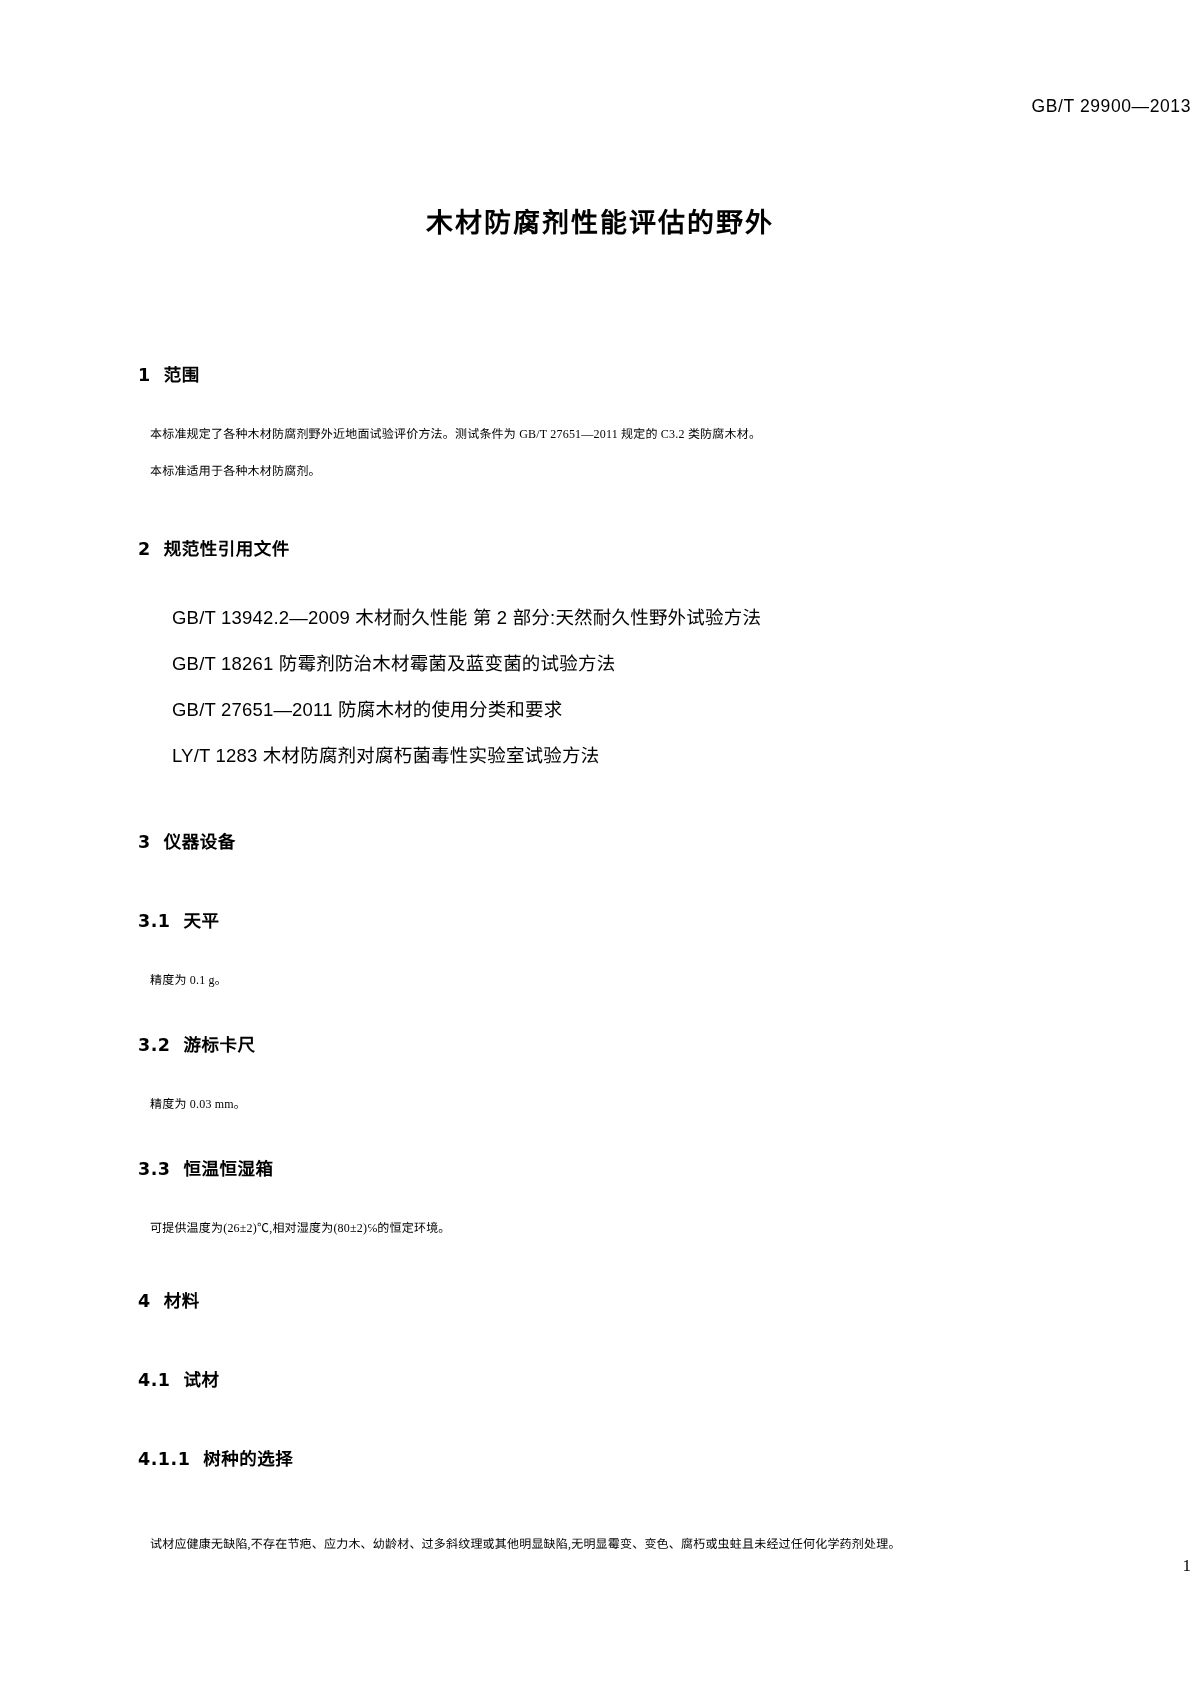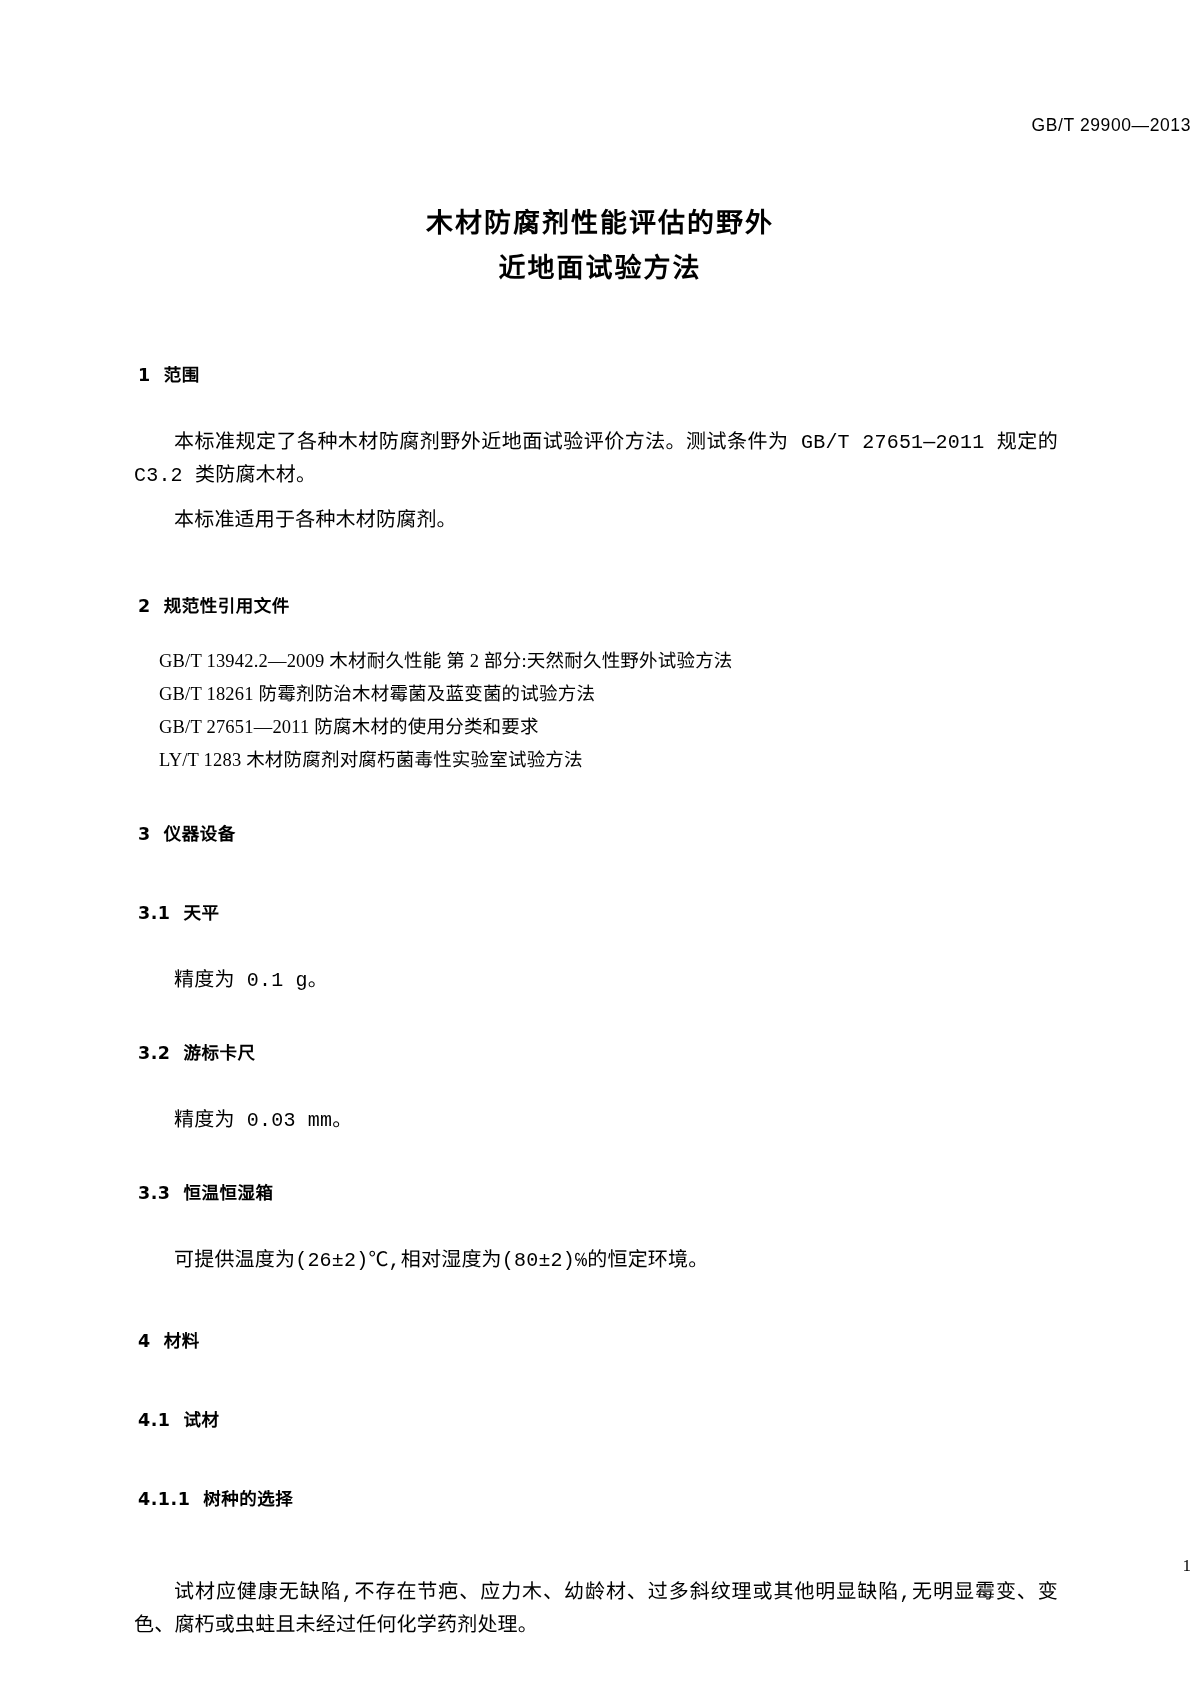--- a/index.html
+++ b/index.html
@@ -24,21 +24,21 @@
   }
   .content {
     position: absolute;
     left: 122px;
     top: 0;
     width: 948px;
   }
   .header-code {
     position: absolute;
     right: 0;
-    top: 115px;
+    top: 96px;
     font-family: "Liberation Sans", "DejaVu Sans", sans-serif;
     font-size: 17.5px;
     letter-spacing: 0.6px;
     color: #000;
   }
   .doc-title {
     position: absolute;
     left: 4px;
     top: 200px;
     width: 948px;
@@ -66,34 +66,34 @@
   .clause-num {
     display: inline-block;
     min-width: 0;
     margin-right: 13px;
     font-weight: bold;
   }
   .clause-num.wide {
     margin-right: 13px;
   }
   p.para {
-    font-family: Liberation Mono, monospace;
-    font-size: 20px;
+    font-family: Liberation Serif, serif;
+    font-size: 12px;
     line-height: 33px;
-    margin: 12px;
+    margin: 4px;
     padding: 0;
     text-align: justify;
     text-indent: 2em;
     letter-spacing: 0.2px;
   }
   .ref-line {
-    font-family: Liberation Serif, serif;
+    font-family: Liberation Sans, sans-serif;
     font-size: 18.5px;
     line-height: 33px;
-    margin: 0;
+    margin: 13px;
     padding: 0 0 0 2em;
     letter-spacing: 0.2px;
   }
   .sp-md { height: 22px; }
   .sp-sm { height: 14px; }
   .gap-before-clause { height: 27px; }
   .gap-after-clause { height: 12px; }
   .page-number {
     position: absolute;
     right: 0;
@@ -109,21 +109,20 @@
 <body>
 
 <div class="page">
 
   <div class="header-code">GB/T 29900—2013</div>
 
   <div class="content">
 
     <div class="doc-title">
       <div>木材防腐剂性能评估的野外</div>
-      <div>近地面试验方法</div>
     </div>
 
     <div class="body-flow">
 
       <h2 class="clause">
         <span class="clause-num">1</span><span>范围</span>
       </h2>
       <div class="gap-after-clause"></div>
       <p class="para">本标准规定了各种木材防腐剂野外近地面试验评价方法。测试条件为 GB/T 27651—2011 规定的 C3.2 类防腐木材。</p>
       <p class="para">本标准适用于各种木材防腐剂。</p>

